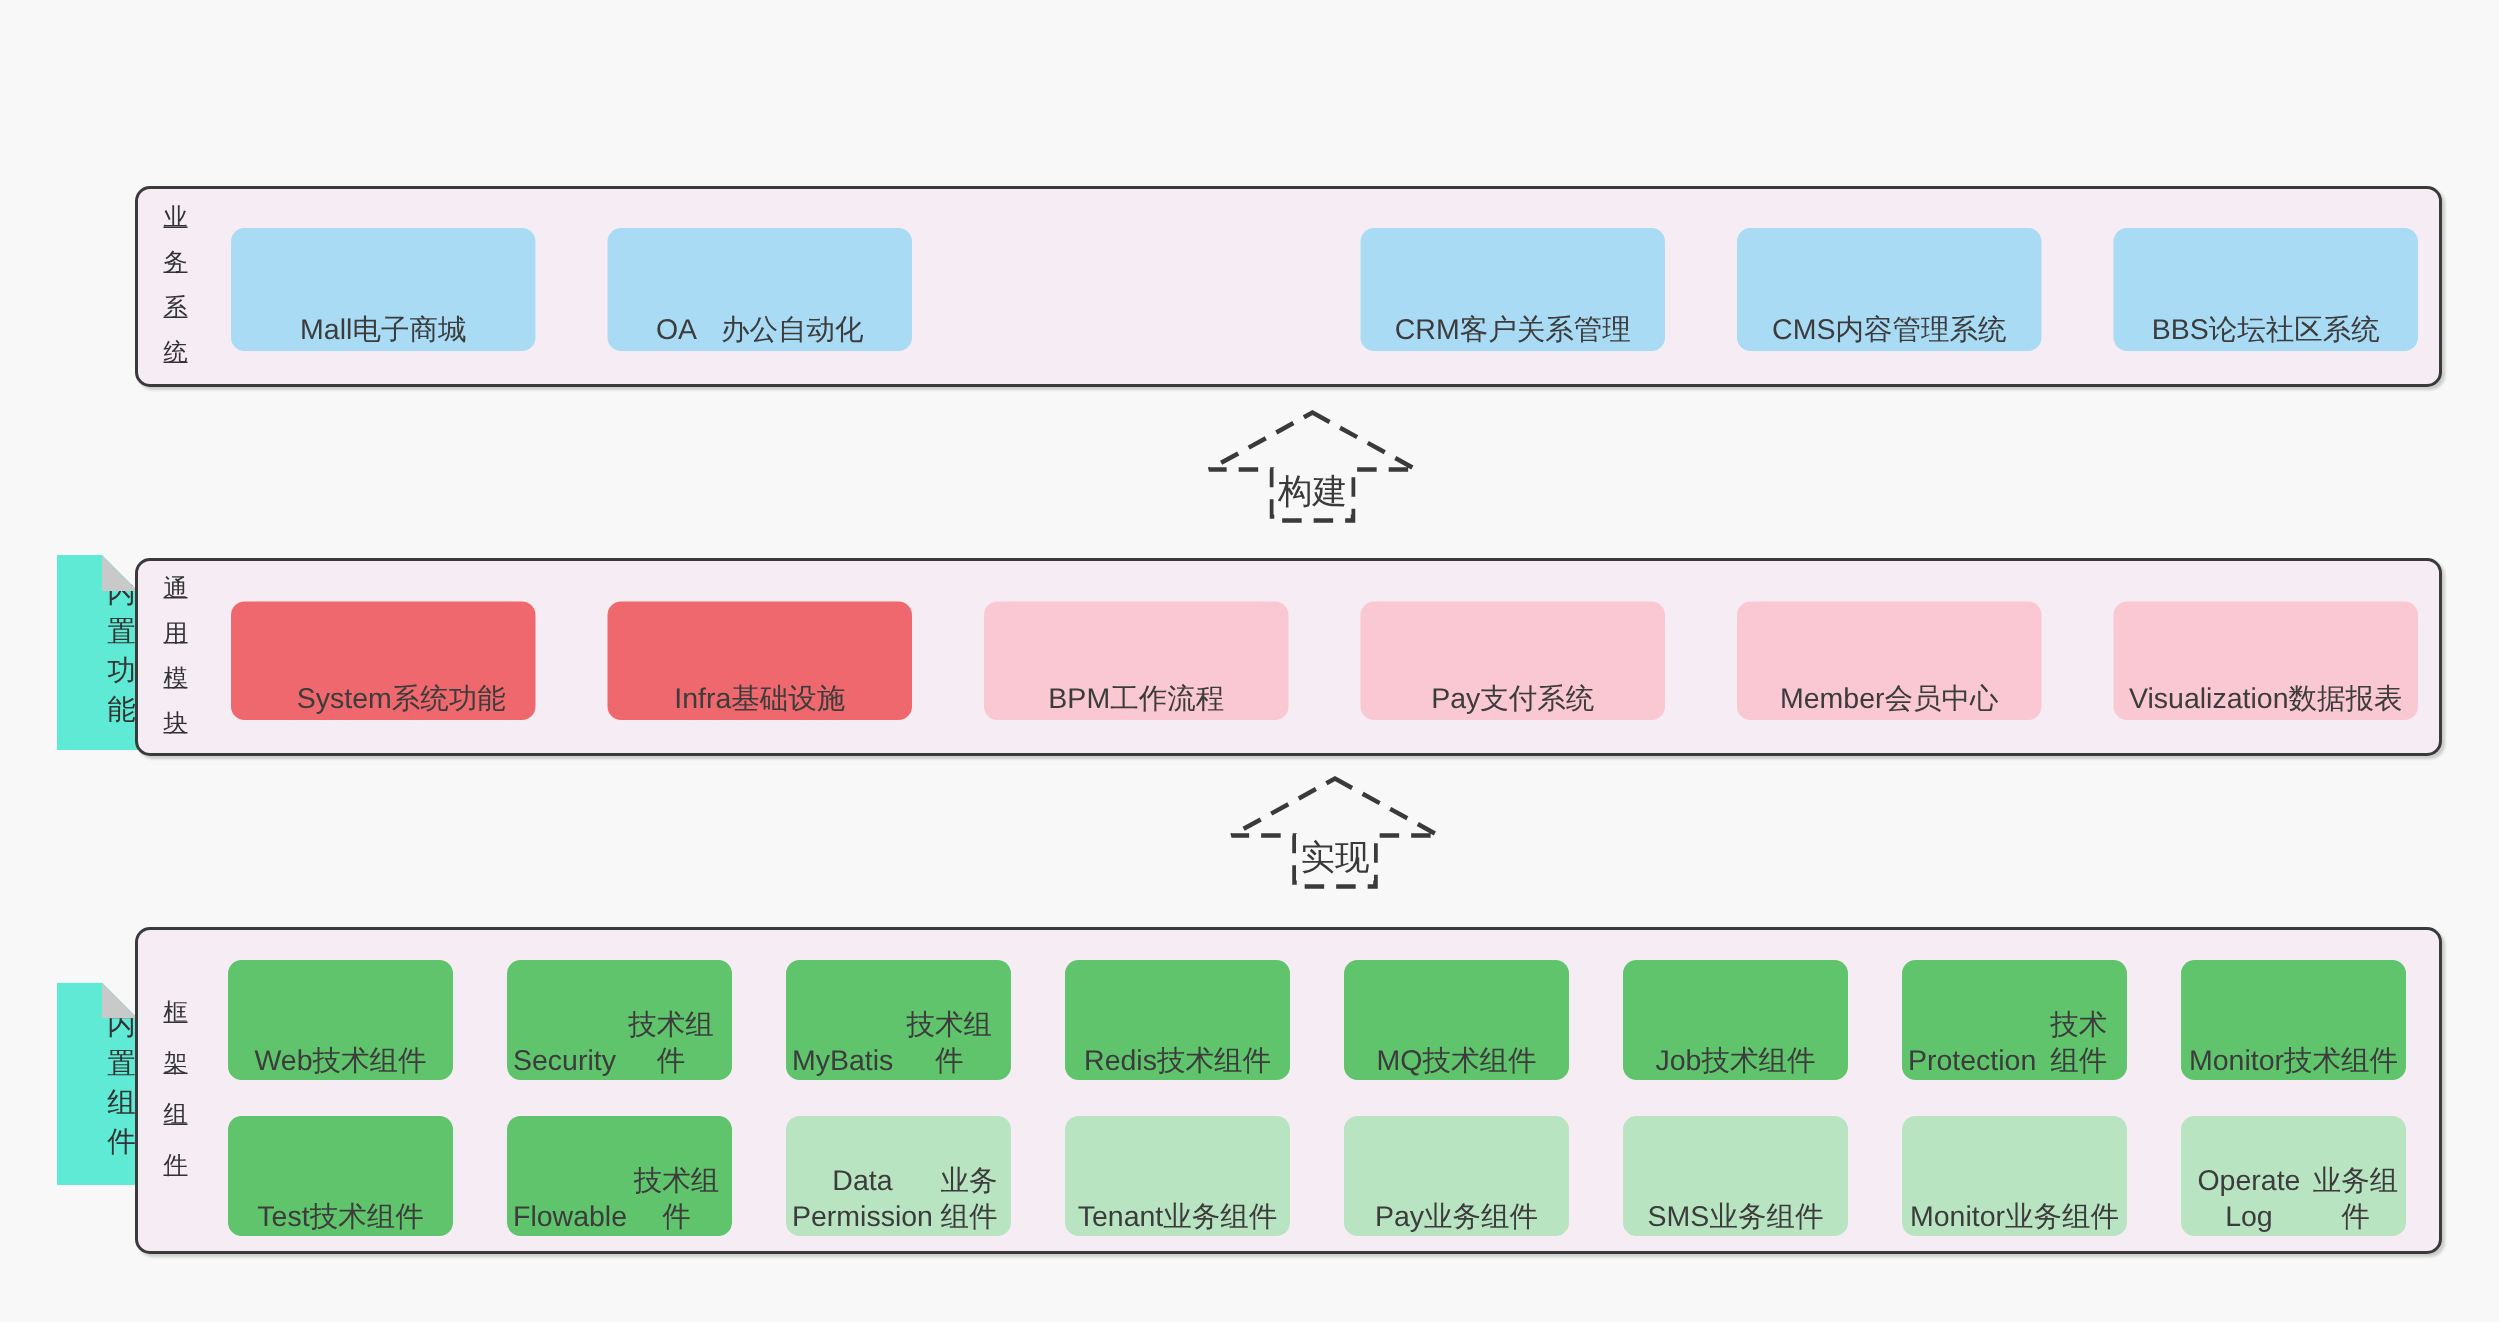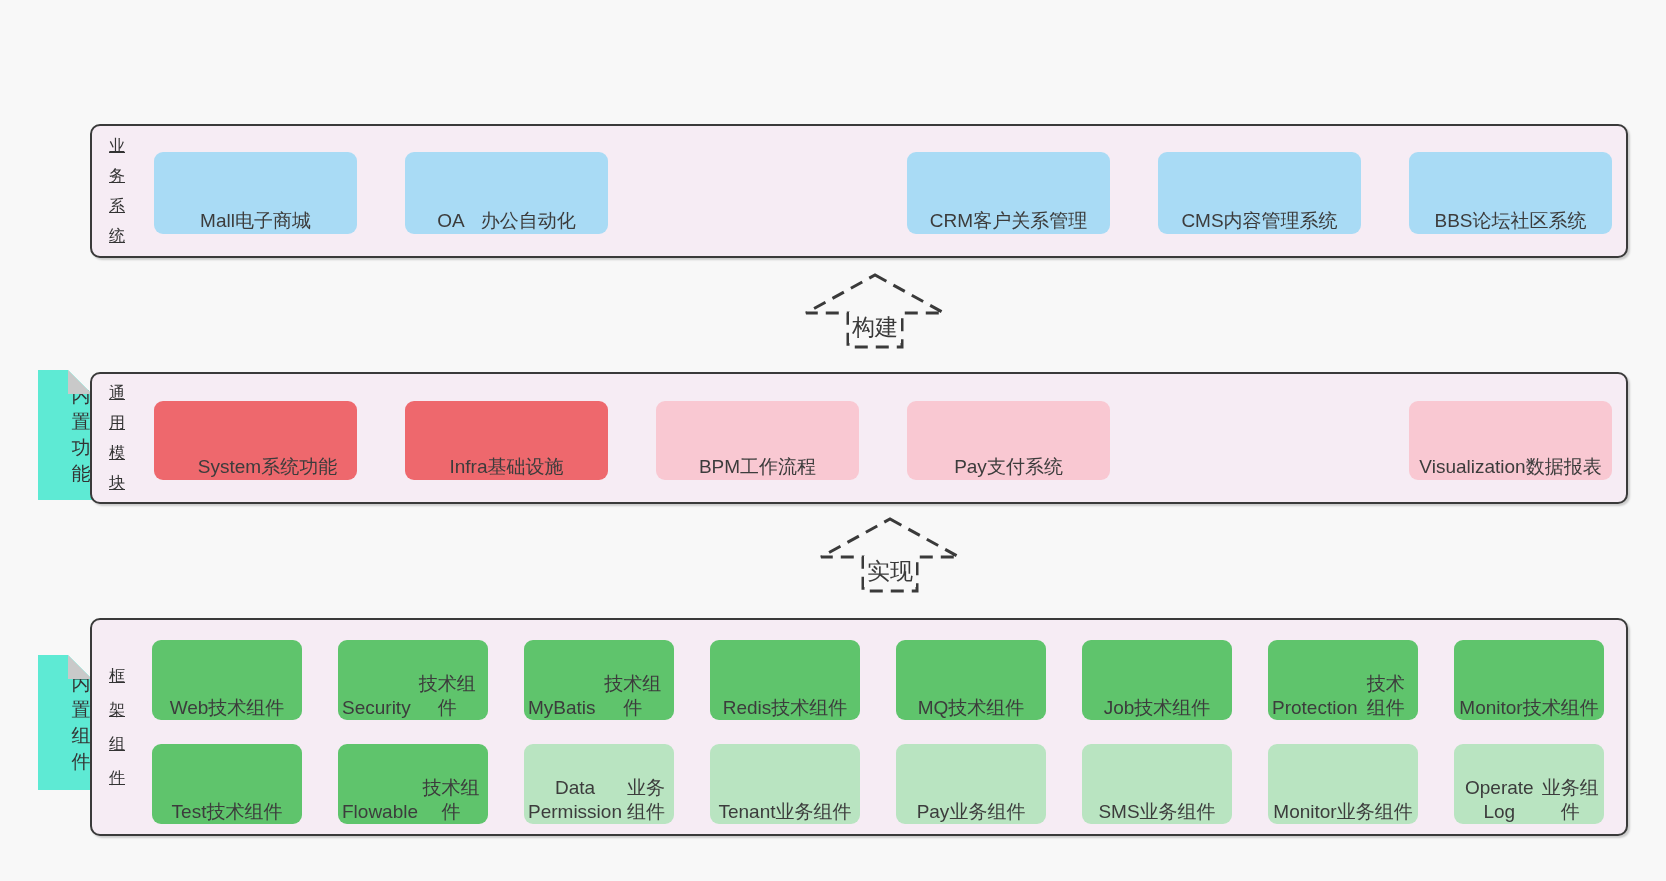--- a/index.html
+++ b/index.html
@@ -110,20 +110,24 @@
     <div>基础设施</div>
   </div>
   <div class="box pink w-mid" style="left:564px;">
     <div>BPM</div>
     <div>工作流程</div>
   </div>
   <div class="box pink w-mid" style="left:815px;">
     <div>Pay</div>
     <div>支付系统</div>
   </div>
+  <div class="box pink w-mid" style="left:1066px;">
+    <div>Member</div>
+    <div>会员中心</div>
+  </div>
   <div class="box pink w-mid" style="left:1317px;">
     <div>Visualization</div>
     <div>数据报表</div>
   </div>
 </div>
 
 <div class="arrow" style="left:818px;top:516px;">
   <svg width="144" height="78" viewBox="0 0 144 78">
     <polygon points="72,3 141,41 99,41 99,75 45,75 45,41 3,41" fill="none" stroke="#3a3a3a" stroke-width="3" stroke-dasharray="13 8"></polygon>
   </svg>

